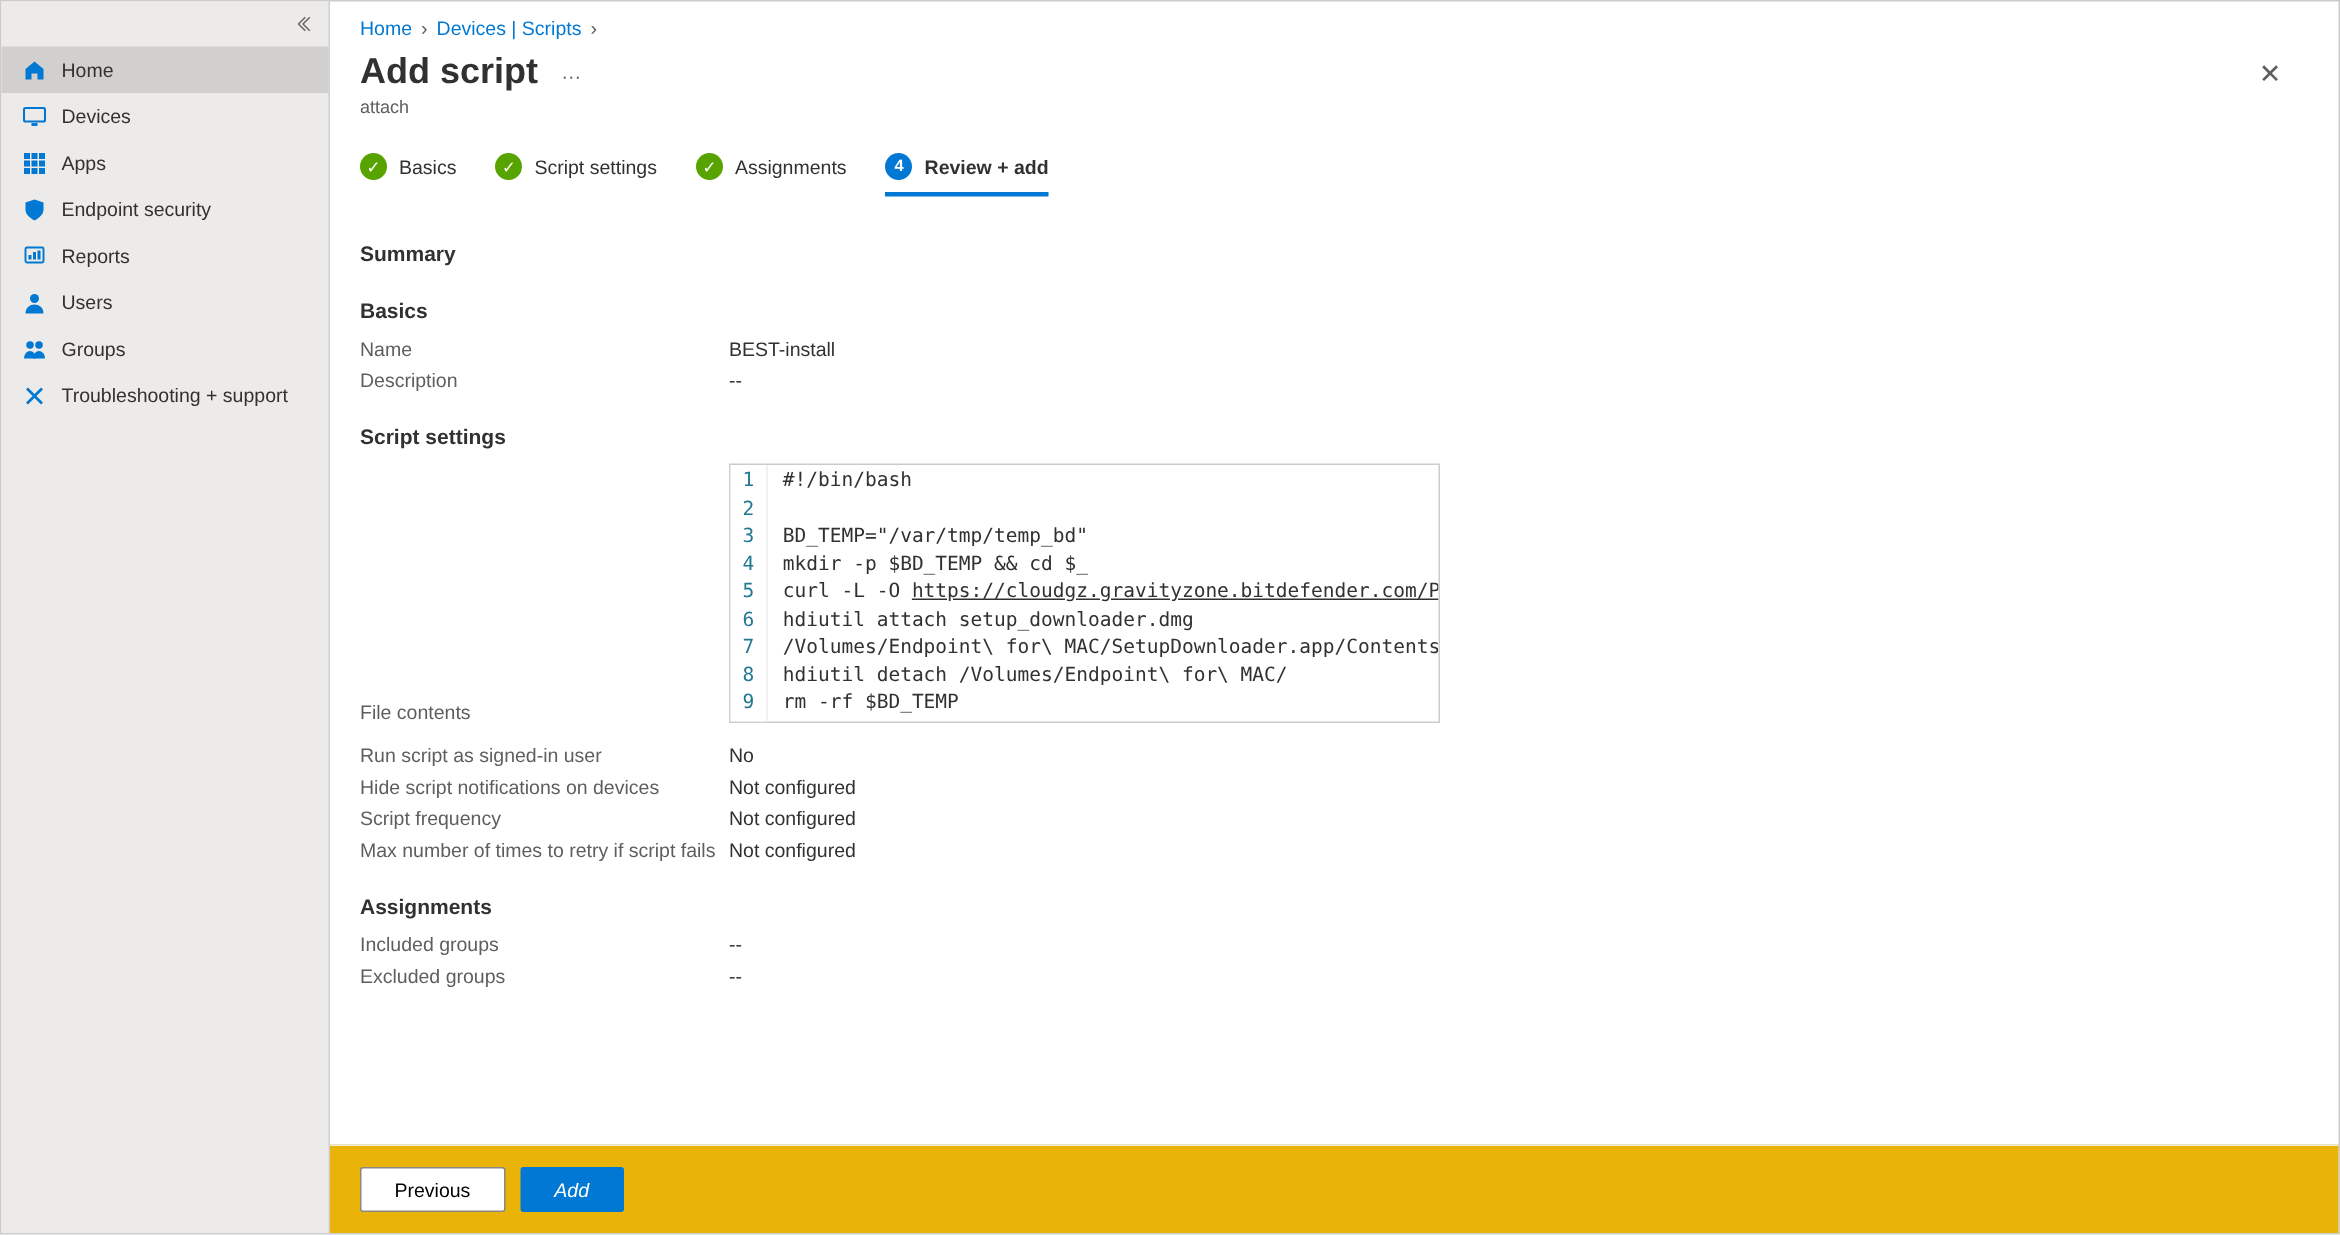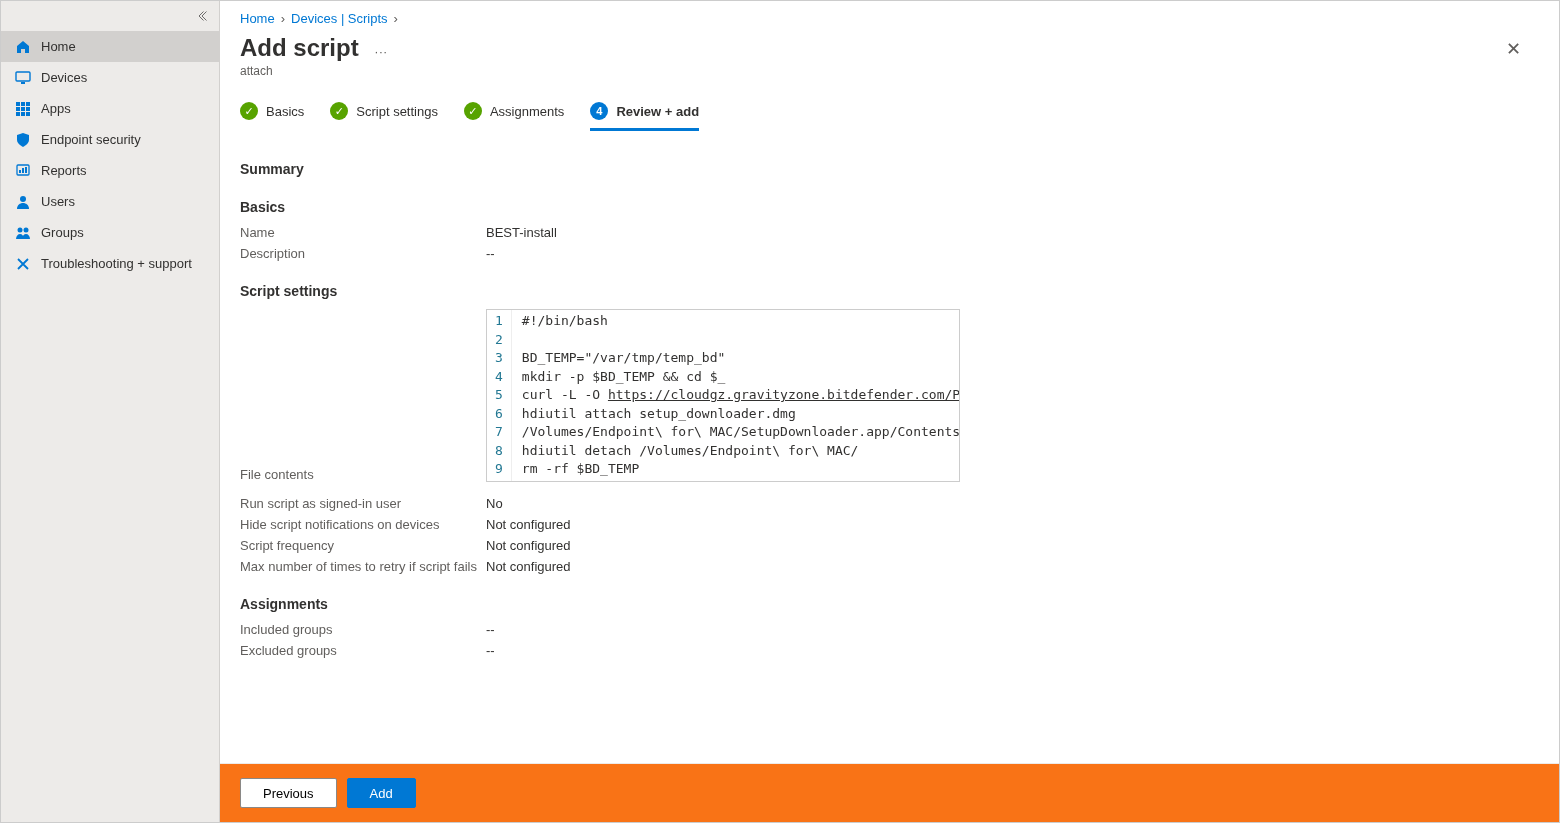--- a/index.html
+++ b/index.html
@@ -130,33 +130,33 @@
     overflow-x:hidden;
     flex:1;
   }
   .code .url { text-decoration: underline; }
 
   .footer {
     border-top: 1px solid #edebe9;
     padding: 14px 20px;
     display:flex;
     gap: 10px;
-    background: #f97316;
+    background: #eab308;
   }
   .btn {
     height: 30px;
     padding: 0 22px;
     font-size: 13px;
     border: 1px solid #8a8886;
     background:#fff;
     cursor:pointer;
     border-radius: 2px;
   }
   .btn.primary {
-    background:#0078d4; color:#fff; border-color:#0078d4;
+    background:#0078d4; color:#fff; border-color:#0078d4;font-style:italic;
   }
 </style>
 </head>
 <body>
 
 <div class="app">
 
   <div class="sidebar">
     <div class="collapse-btn">
       <svg width="12" height="12" viewBox="0 0 16 16">

